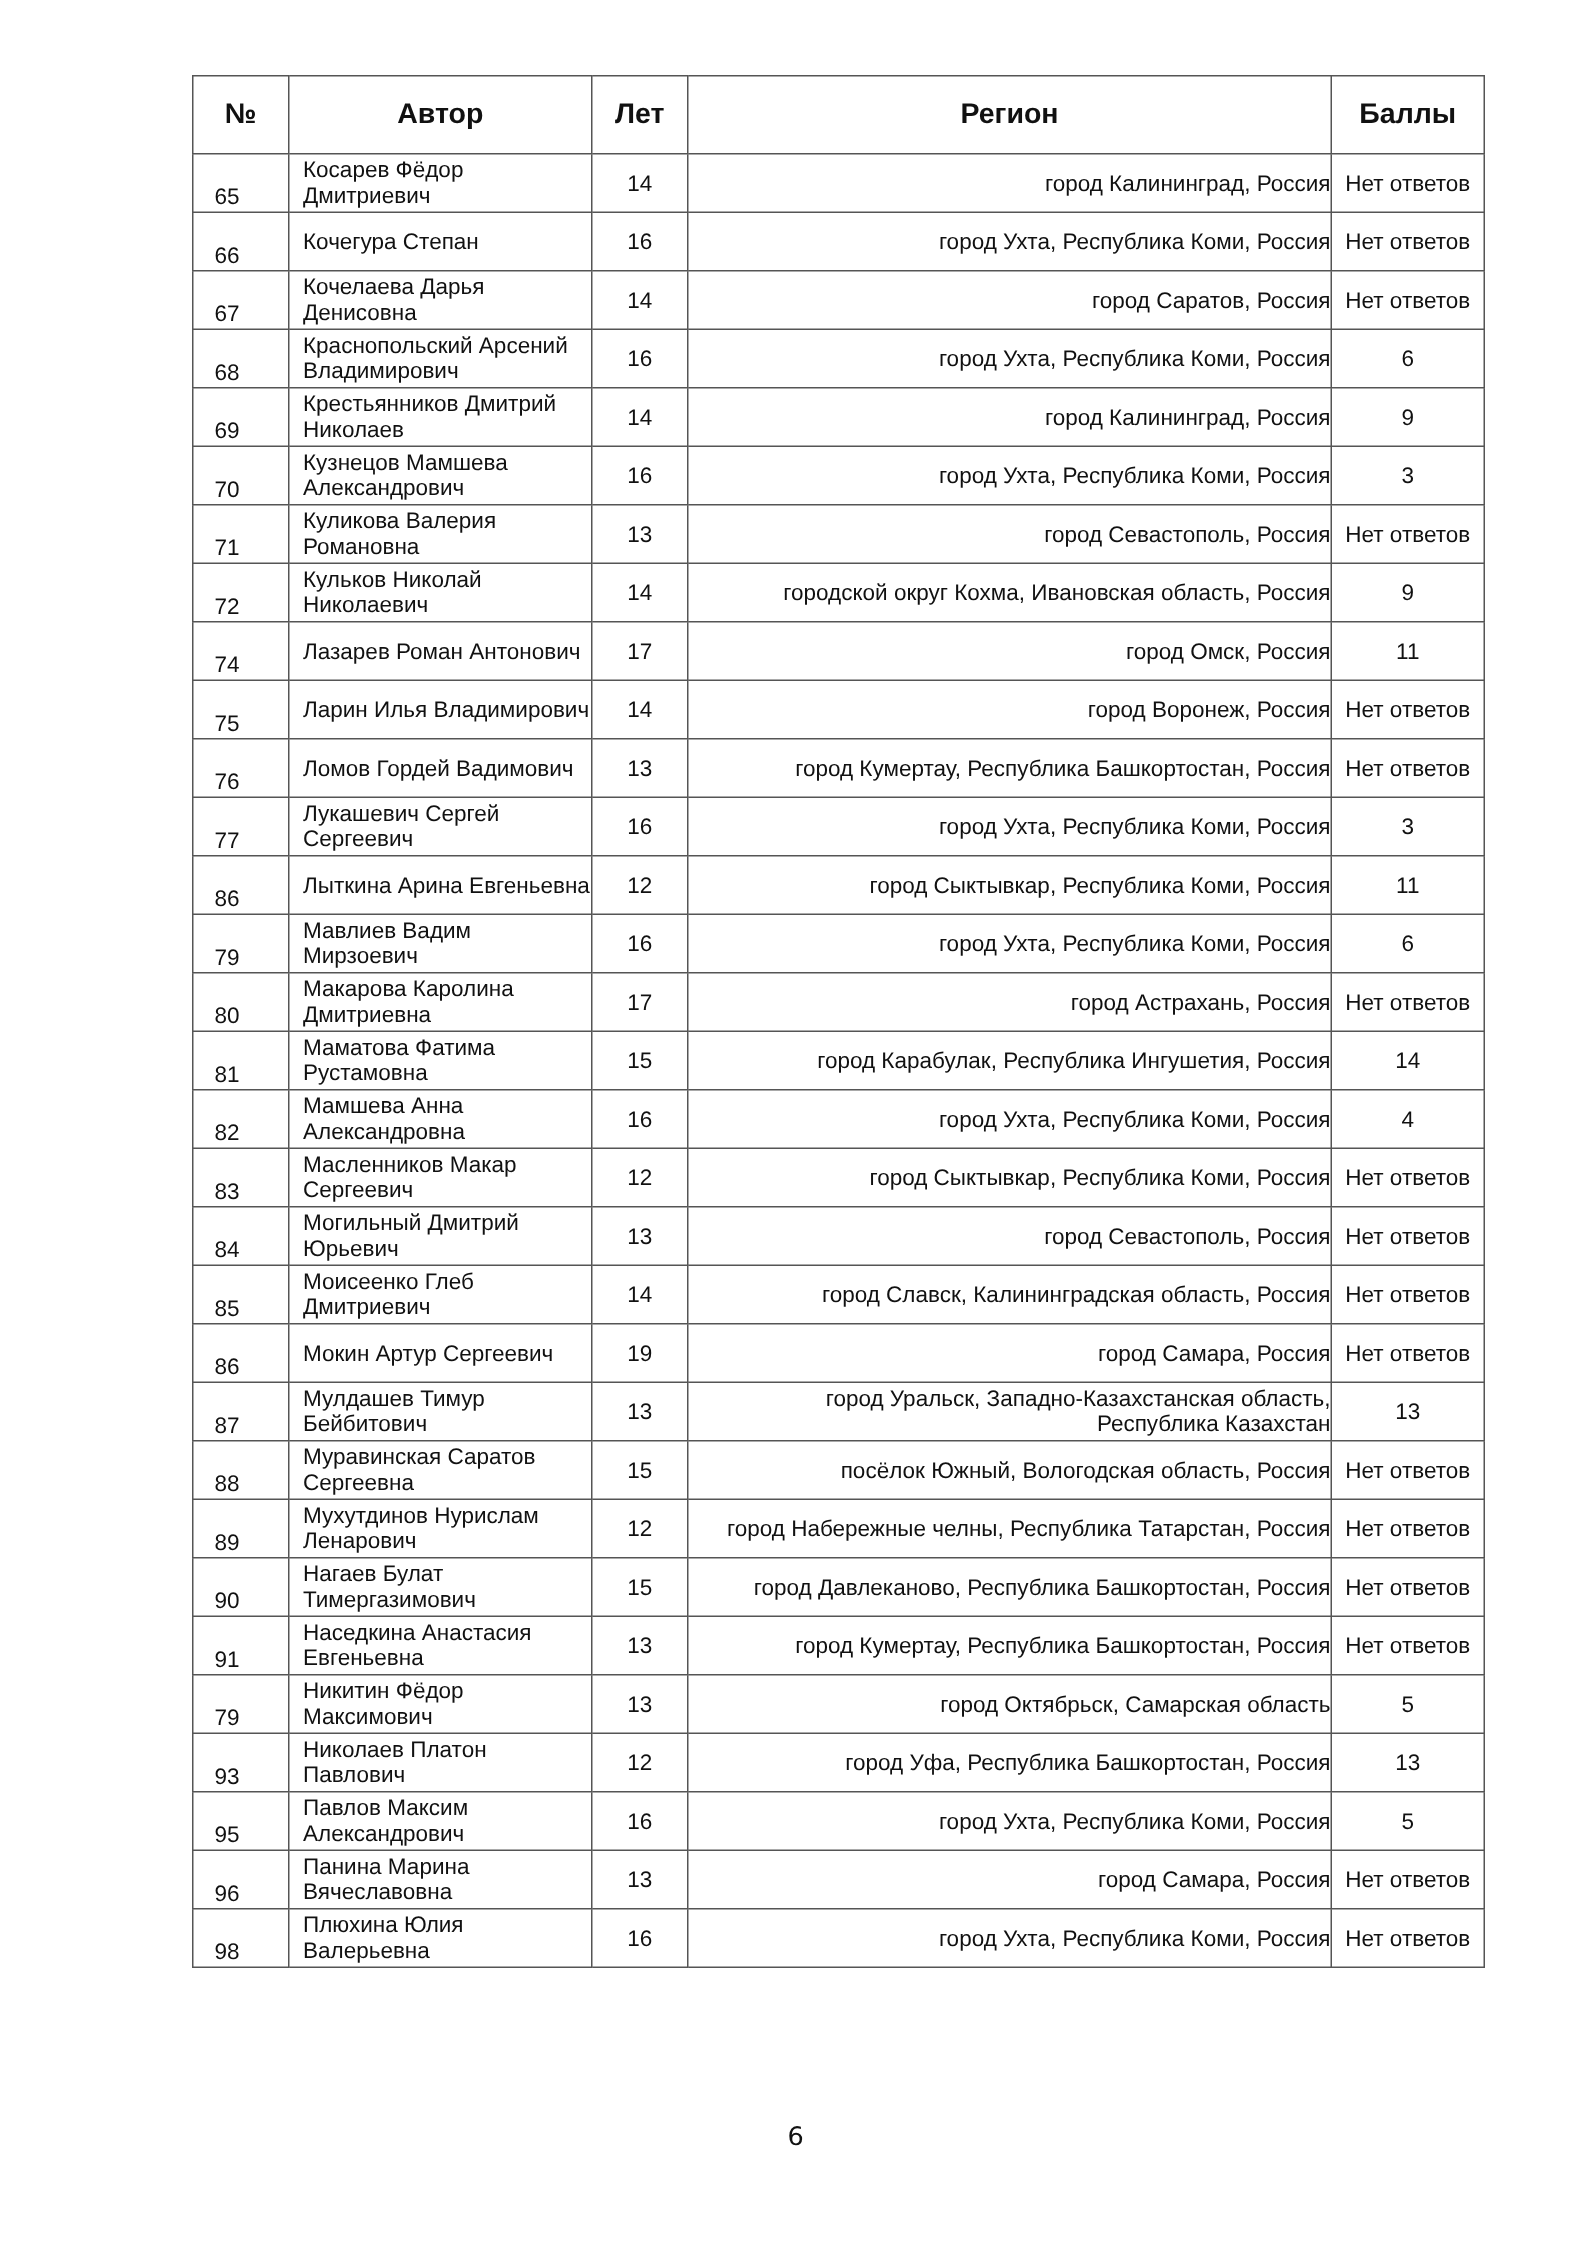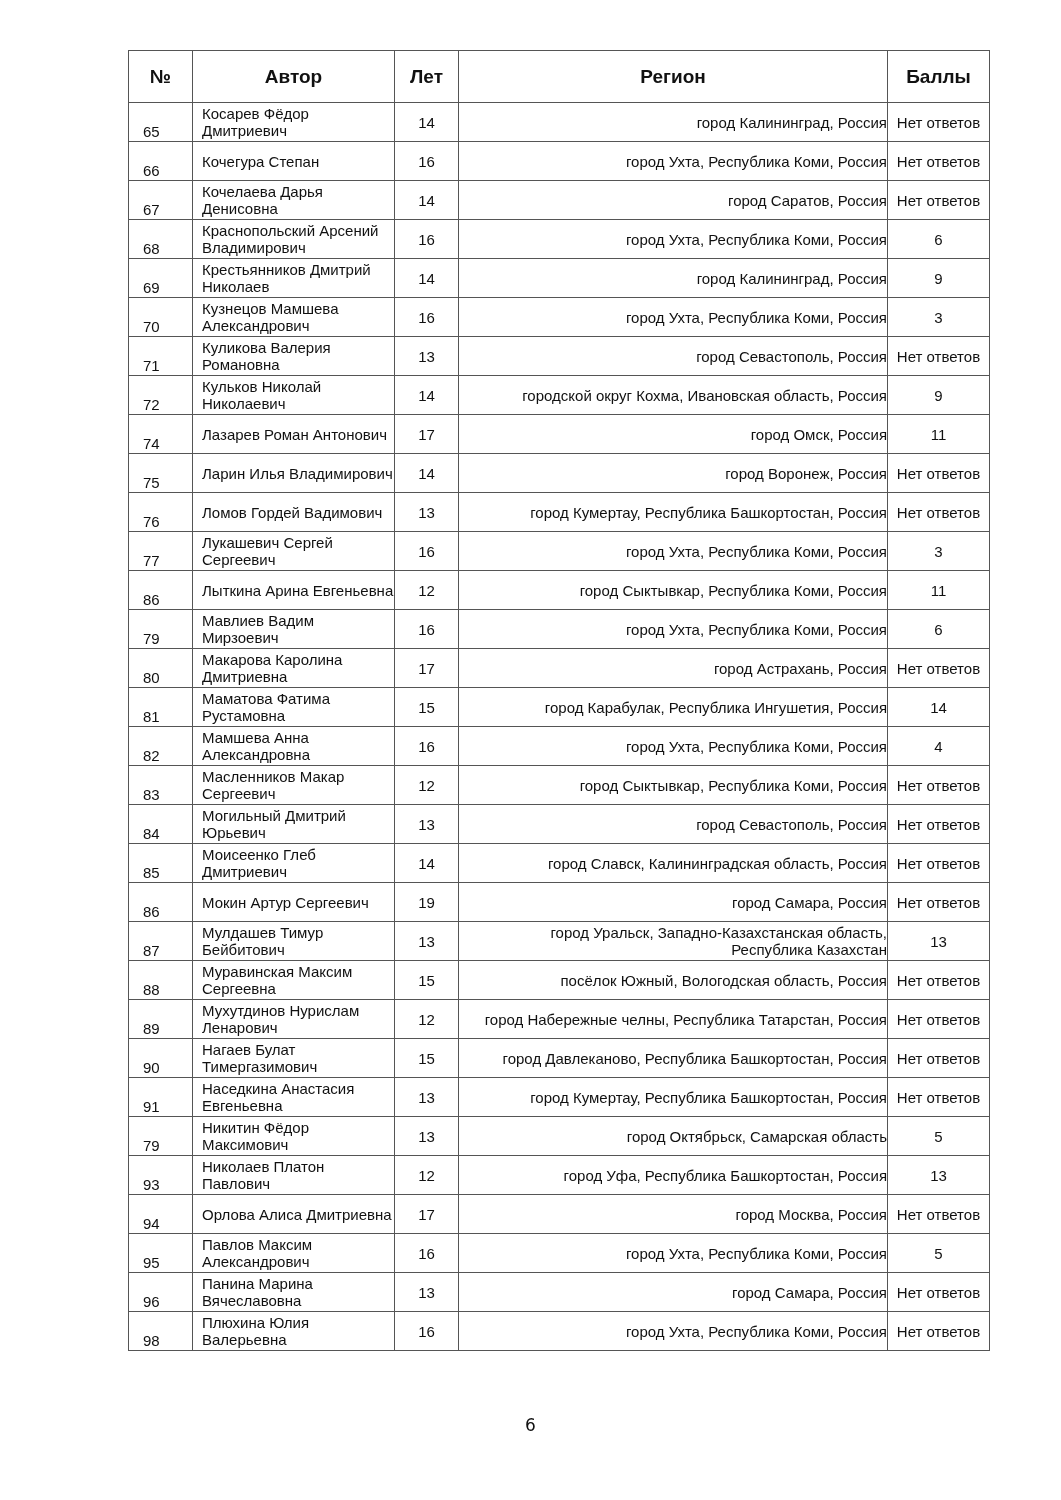--- a/index.html
+++ b/index.html
@@ -196,21 +196,21 @@
         </tr>
         <tr>
           <td class="num">87</td>
           <td class="author">Мулдашев Тимур Бейбитович</td>
           <td class="age">13</td>
           <td class="region">город Уральск, Западно-Казахстанская область, Республика Казахстан</td>
           <td class="score">13</td>
         </tr>
         <tr>
           <td class="num">88</td>
-          <td class="author">Муравинская Максим Сергеевна</td>
+          <td class="author">Муравинская Саратов Сергеевна</td>
           <td class="age">15</td>
           <td class="region">посёлок Южный, Вологодская область, Россия</td>
           <td class="score">Нет ответов</td>
         </tr>
         <tr>
           <td class="num">89</td>
           <td class="author">Мухутдинов Нурислам Ленарович</td>
           <td class="age">12</td>
           <td class="region">город Набережные челны, Республика Татарстан, Россия</td>
           <td class="score">Нет ответов</td>
@@ -235,27 +235,20 @@
           <td class="age">13</td>
           <td class="region">город Октябрьск, Самарская область</td>
           <td class="score">5</td>
         </tr>
         <tr>
           <td class="num">93</td>
           <td class="author">Николаев Платон Павлович</td>
           <td class="age">12</td>
           <td class="region">город Уфа, Республика Башкортостан, Россия</td>
           <td class="score">13</td>
-        </tr>
-        <tr>
-          <td class="num">94</td>
-          <td class="author">Орлова Алиса Дмитриевна</td>
-          <td class="age">17</td>
-          <td class="region">город Москва, Россия</td>
-          <td class="score">Нет ответов</td>
         </tr>
         <tr>
           <td class="num">95</td>
           <td class="author">Павлов Максим Александрович</td>
           <td class="age">16</td>
           <td class="region">город Ухта, Республика Коми, Россия</td>
           <td class="score">5</td>
         </tr>
         <tr>
           <td class="num">96</td>

